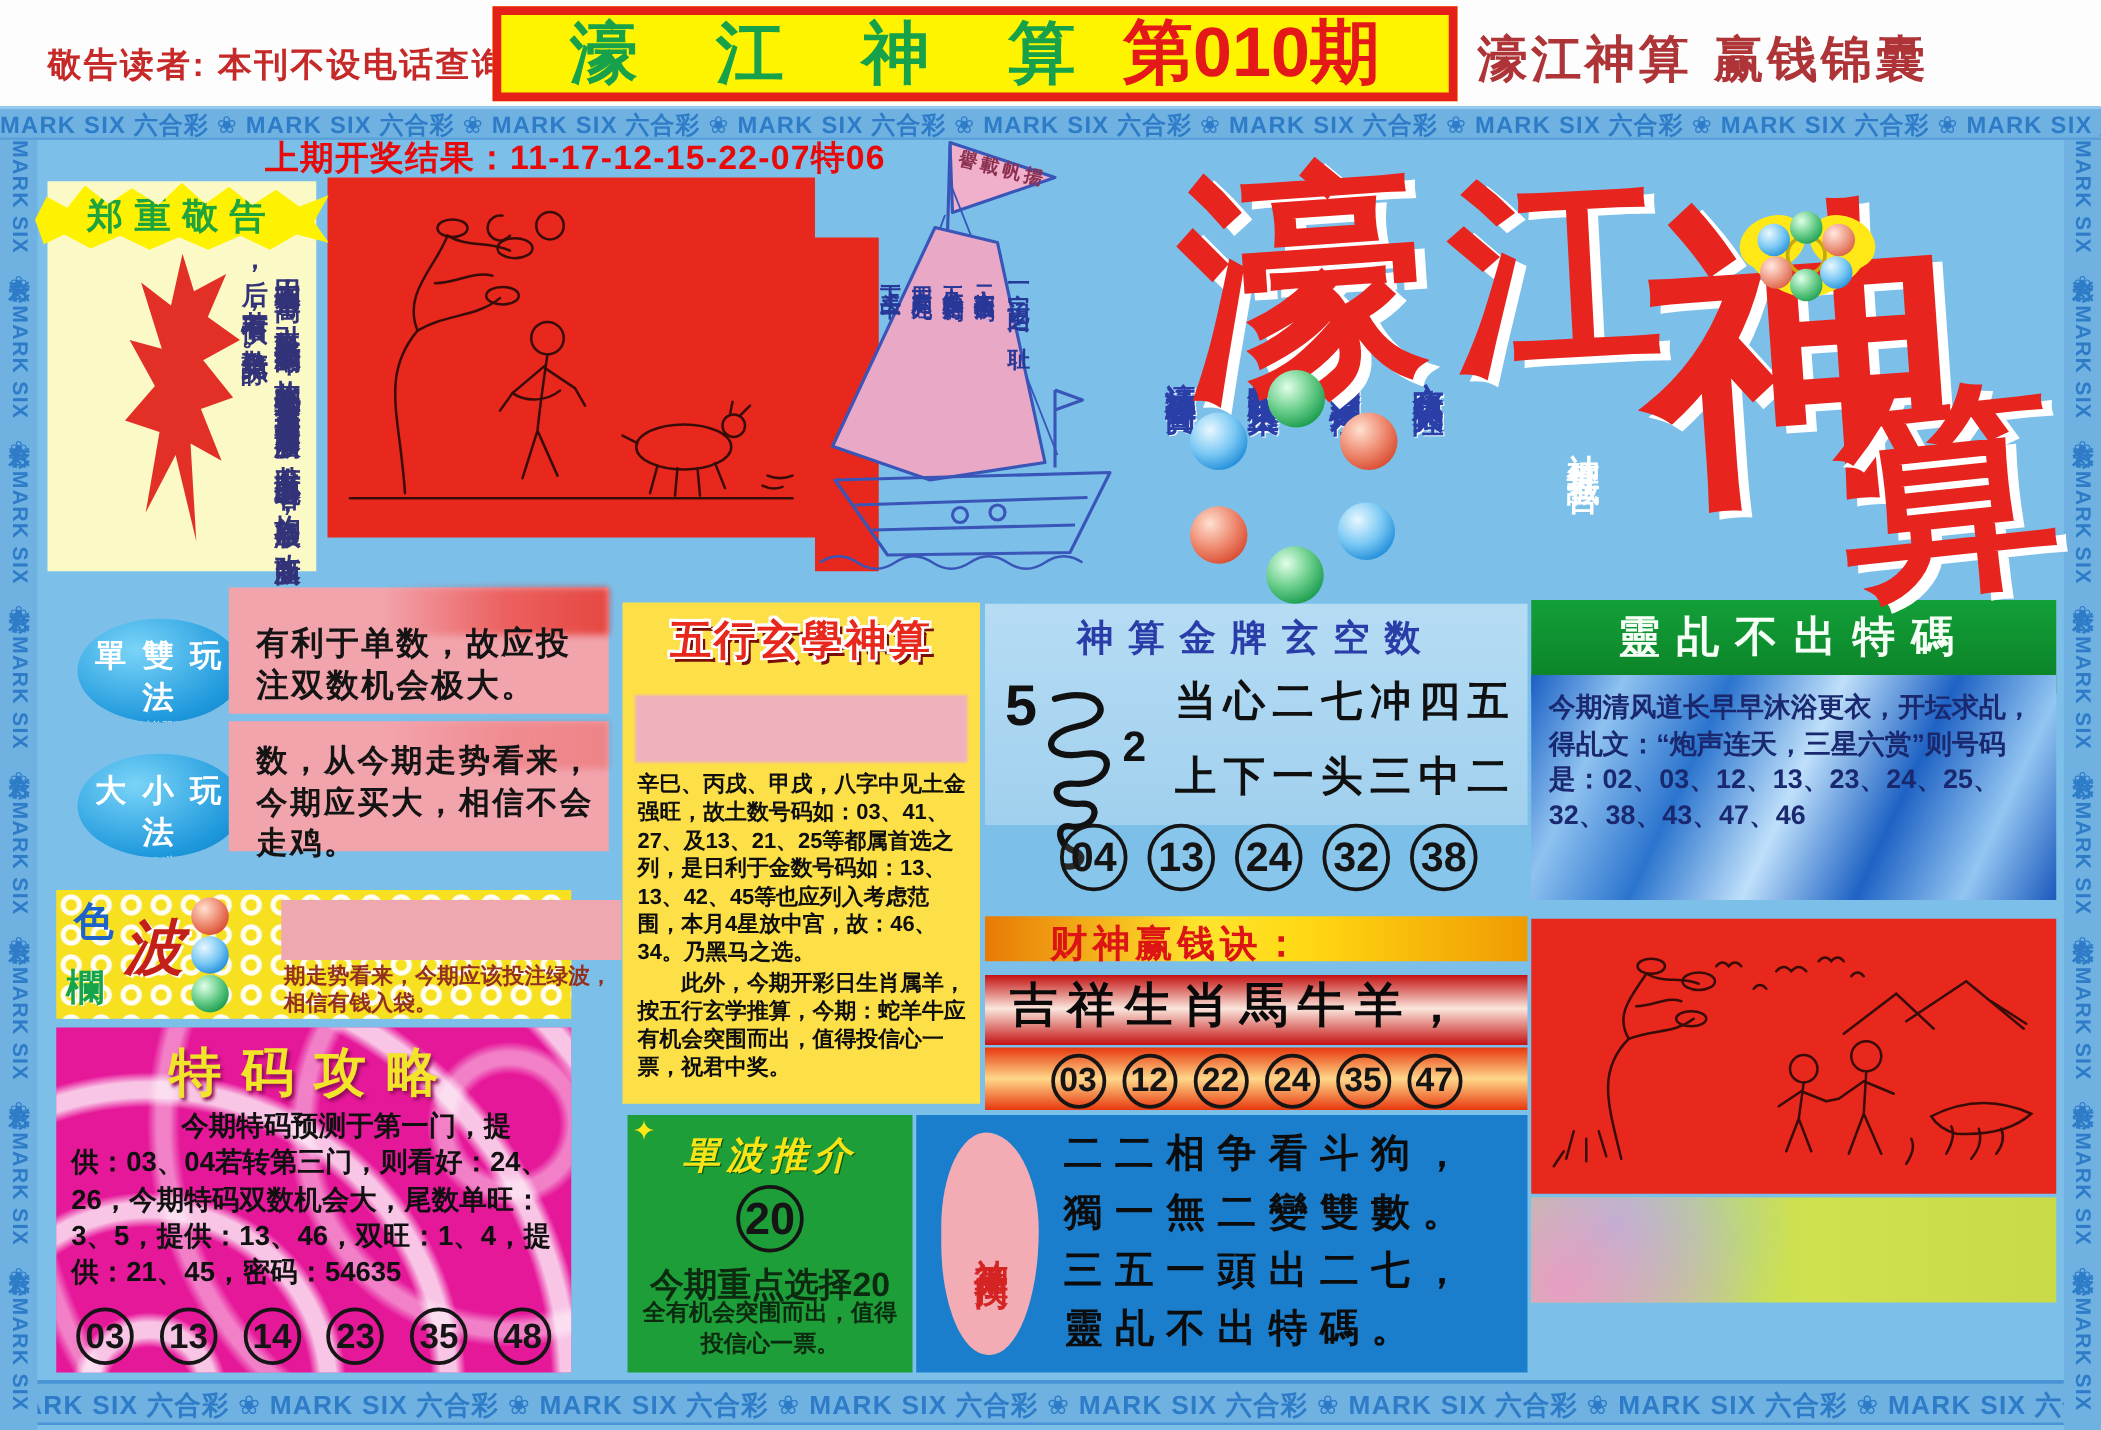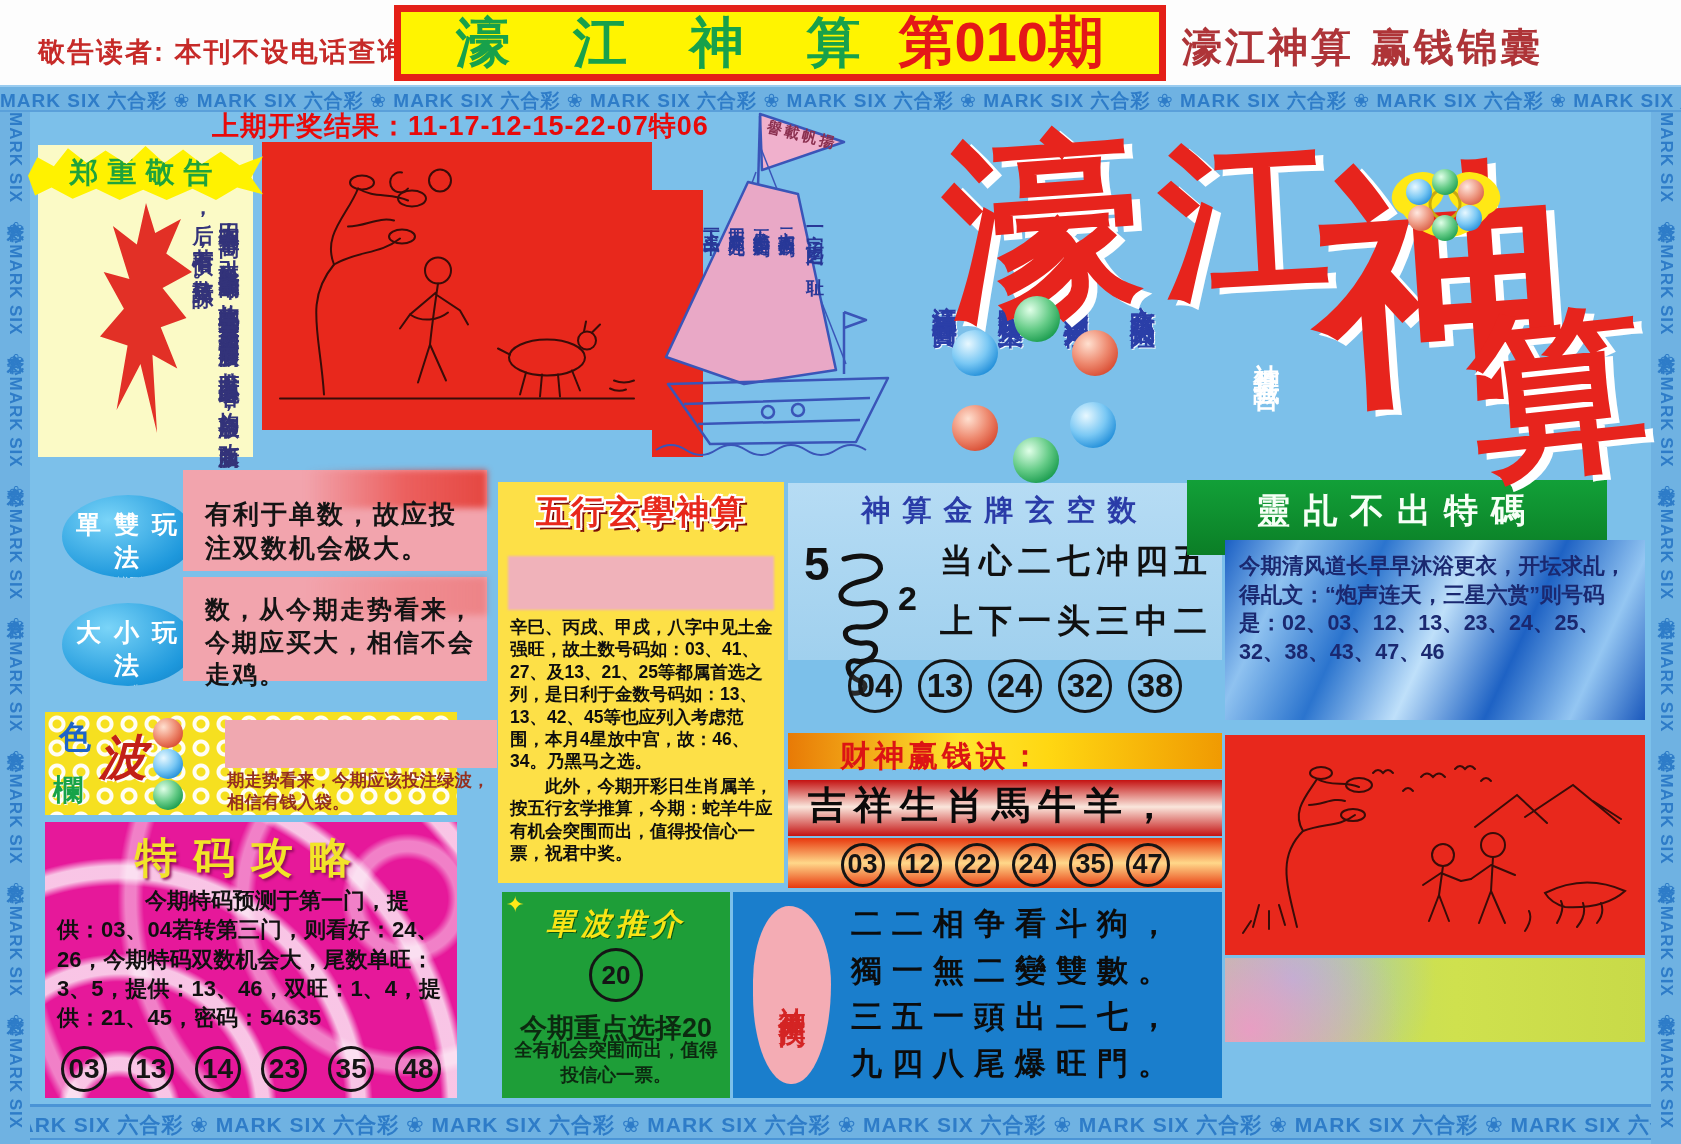--- a/index.html
+++ b/index.html
@@ -150,40 +150,40 @@
   
   .diviner{left:733px;top:892px;width:489px;height:206px;background:#1A7ECC;}
   .div-blob{left:20px;top:14px;width:78px;height:178px;background:#F4ACB4;
       border-radius:46% 54% 50% 48% / 42% 44% 56% 50%;display:flex;align-items:center;justify-content:center;}
   .div-label{writing-mode:vertical-rl;font-size:27px;font-weight:bold;color:#D42424;letter-spacing:4px;
       font-family:"DejaVu Serif",serif;}
   .div-poem{left:118px;top:8px;font-size:31px;font-weight:bold;color:#0C0C0C;letter-spacing:10px;
       line-height:1.5;font-family:"DejaVu Serif",serif;}
 
   
-  .oracle-h{left:1187px;top:480px;width:420px;height:75px;background:linear-gradient(180deg,#12A038,#0B7E26);
+  .oracle-h{left:1225px;top:480px;width:420px;height:75px;background:linear-gradient(180deg,#12A038,#0B7E26);
       text-align:center;line-height:60px;font-size:34px;font-weight:bold;color:#F6FFF6;letter-spacing:13px;
       font-family:"DejaVu Serif",serif;}
   .oracle-b{left:1225px;top:540px;width:420px;height:180px;box-sizing:border-box;padding:12px 14px;
       background:linear-gradient(115deg,#1A5FC4,#8FC2F0 15%,#2B74CE 32%,#BFE0FA 50%,#1E62C4 68%,#94C6F2 85%,#1A58BC);
       font-size:21.5px;font-weight:bold;color:#1A2870;line-height:1.33;}
 
   
   .rainbow{left:1225px;top:958px;width:420px;height:84px;
       background:
        radial-gradient(circle at 6% 85%,rgba(242,150,200,.85),rgba(242,150,200,0) 38%),
        radial-gradient(circle at 16% 25%,rgba(150,190,240,.85),rgba(150,190,240,0) 40%),
        linear-gradient(90deg,#BBD86A,#CFE14E 55%,#C8DA48);}
 
   
   .swave{left:502px;top:892px;width:228px;height:206px;background:#1E9E38;}
   .sw-star{left:4px;top:0px;color:#FFE818;font-size:22px;}
   .sw-title{left:0;right:0;top:12px;text-align:center;font-size:30px;font-weight:bold;font-style:italic;
       color:#F8E416;letter-spacing:5px;text-shadow:1px 1px 0 #0A5A14;font-family:"DejaVu Serif",serif;}
-  .sw-circ{left:87px;top:56px;width:54px;height:54px;font-size:26px;}
+  .sw-circ{left:87px;top:56px;width:54px;height:54px;font-size:36px;}
   .sw-t1{left:0;right:0;top:118px;text-align:center;font-size:27px;font-weight:bold;color:#0C2A10;}
   .sw-t2{left:8px;right:8px;top:146px;text-align:center;font-size:18.5px;font-weight:bold;color:#0C2A10;line-height:1.35;}
 </style>
 </head>
 <body>
 
 <div class="page">
 
   <div class="abs header-band"></div>
   <div class="abs notice">敬告读者: 本刊不设电话查询</div>
@@ -389,21 +389,21 @@
   </div>
 
   <div class="abs diviner">
     <div class="abs div-blob">
       <div class="div-label">神算子摸門</div>
     </div>
     <div class="abs div-poem">
       <div>二二相争看斗狗，</div>
       <div>獨一無二變雙數。</div>
       <div>三五一頭出二七，</div>
-      <div>九四八尾爆旺門。</div>
+      <div>靈乩不出特碼。</div>
     </div>
   </div>
 
   <div class="abs oracle-h">靈乩不出特碼</div>
   <div class="abs oracle-b">今期清风道长早早沐浴更衣，开坛求乩，得乩文：“炮声连天，三星六赏”则号码是：02、03、12、13、23、24、25、32、38、43、47、46</div>
 
   <div class="abs sketch-b">
     <svg viewBox="0 0 420 220">
       <g fill="none" stroke="#3A0C08" stroke-width="2" stroke-linecap="round">
         <path d="M72,192 C62,150 52,122 78,96 C66,76 82,60 92,44"></path>

